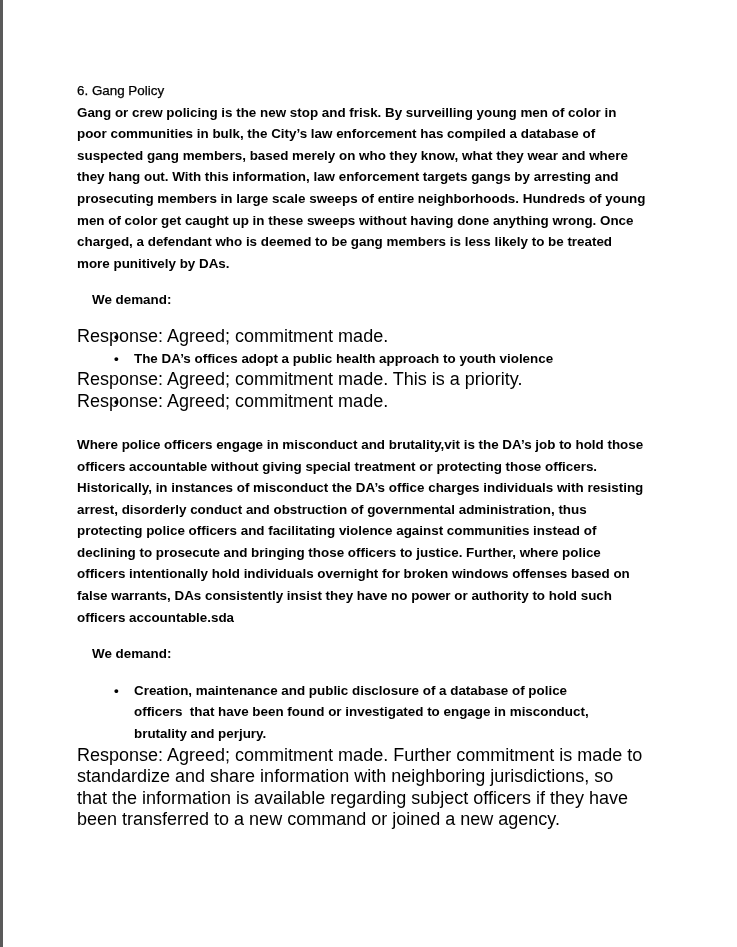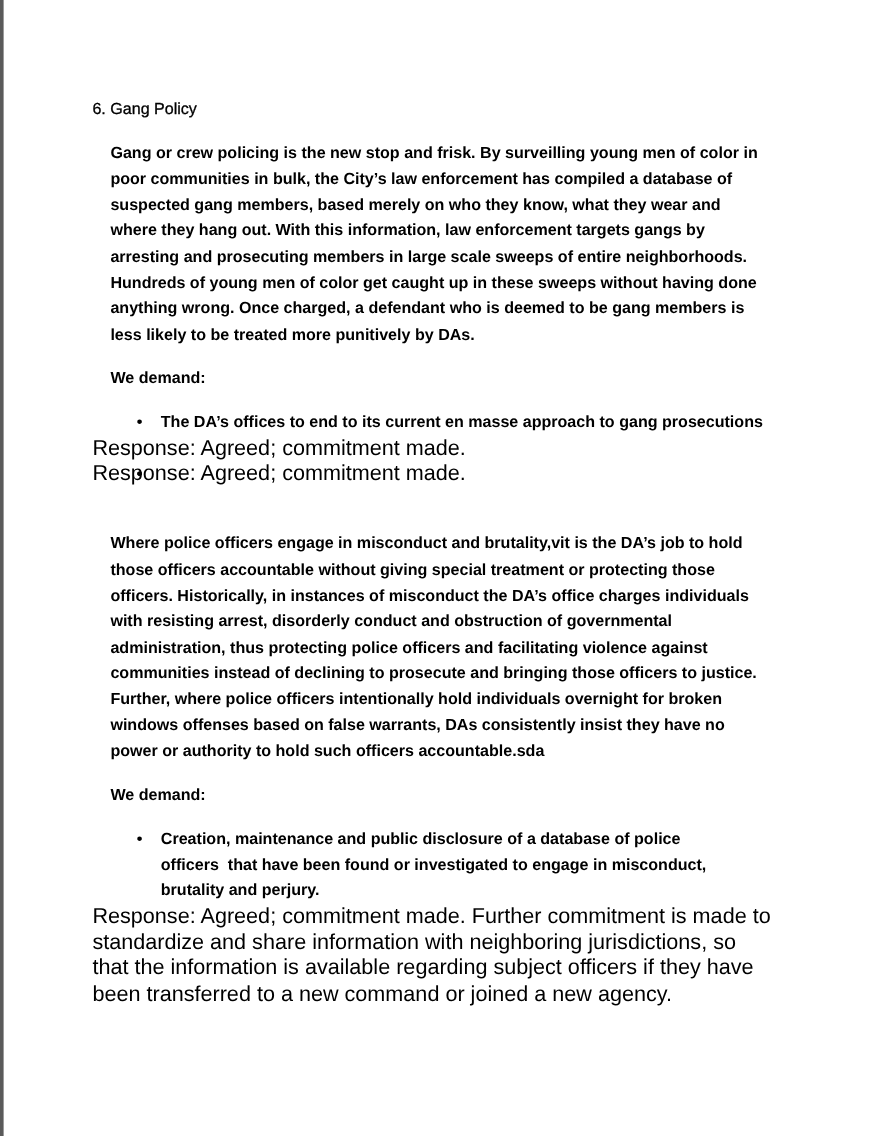--- a/index.html
+++ b/index.html
@@ -31,21 +31,21 @@
       font-size: 13.4px;
       line-height: 21.6px;
     }
     .heading {
       font-weight: normal;
       -webkit-text-stroke: 0.25px #000;
       margin: 0;
     }
     .para {
       font-weight: bold;
-      margin: 15px;
+      margin: 0;
     }
     .demand-label {
       font-weight: bold;
       margin: 15px;
     }
     ul.demands {
       list-style: none;
       margin: 0;
       padding: 0;
     }
@@ -77,30 +77,31 @@
 <div class="page">
 
   <section>
     <p class="heading">6. Gang Policy</p>
     <p class="para">Gang or crew policing is the new stop and frisk. By surveilling young men of color in poor communities in bulk, the City’s law enforcement has compiled a database of suspected gang members, based merely on who they know, what they wear and where they hang out. With this information, law enforcement targets gangs by arresting and prosecuting members in large scale sweeps of entire neighborhoods. Hundreds of young men of color get caught up in these sweeps without having done anything wrong. Once charged, a defendant who is deemed to be gang members is less likely to be treated more punitively by DAs.</p>
     <p class="demand-label">We demand:</p>
 
     <ul class="demands">
       <li>
         <span class="bullet">•</span>
-        <span>The DA’s offices to end to its current en masse approach to gang prosecutions</span>
       </li>
     </ul>
     <p class="response">Response: Agreed; commitment made.</p>
 
     <ul class="demands">
       <li>
         <span class="bullet">•</span>
+        <span>The DA’s offices adopt a public health approach to youth violence</span>
       </li>
     </ul>
+    <p class="response">Response: Agreed; commitment made. This is a priority.</p>
 
     <ul class="demands">
       <li>
         <span class="bullet">•</span>
       </li>
     </ul>
     <p class="response">Response: Agreed; commitment made.</p>
   </section>
 
   <div class="gap"></div>

